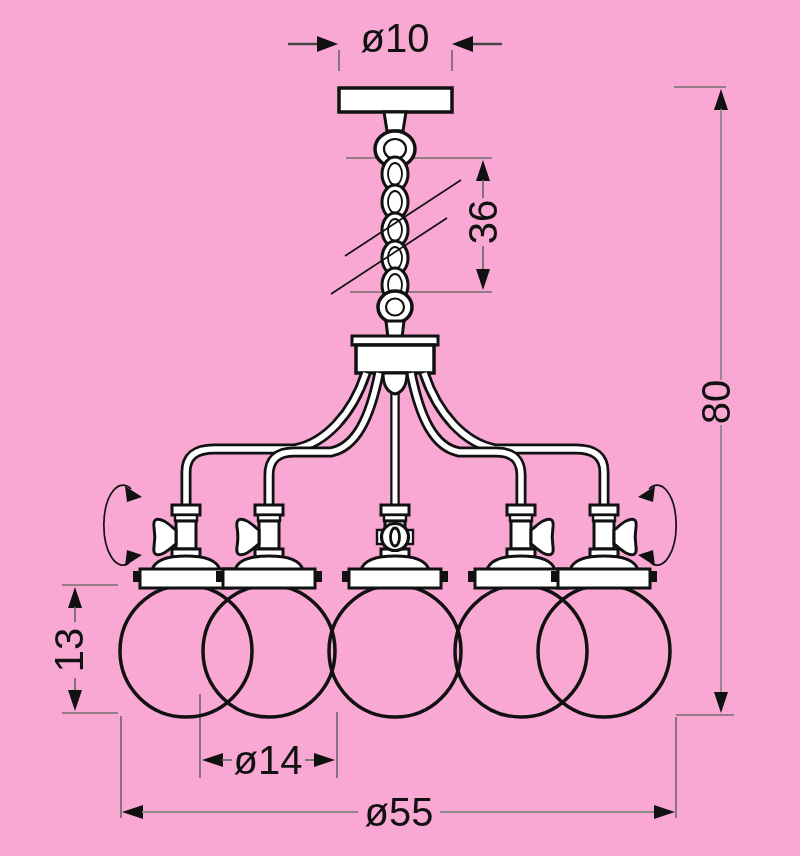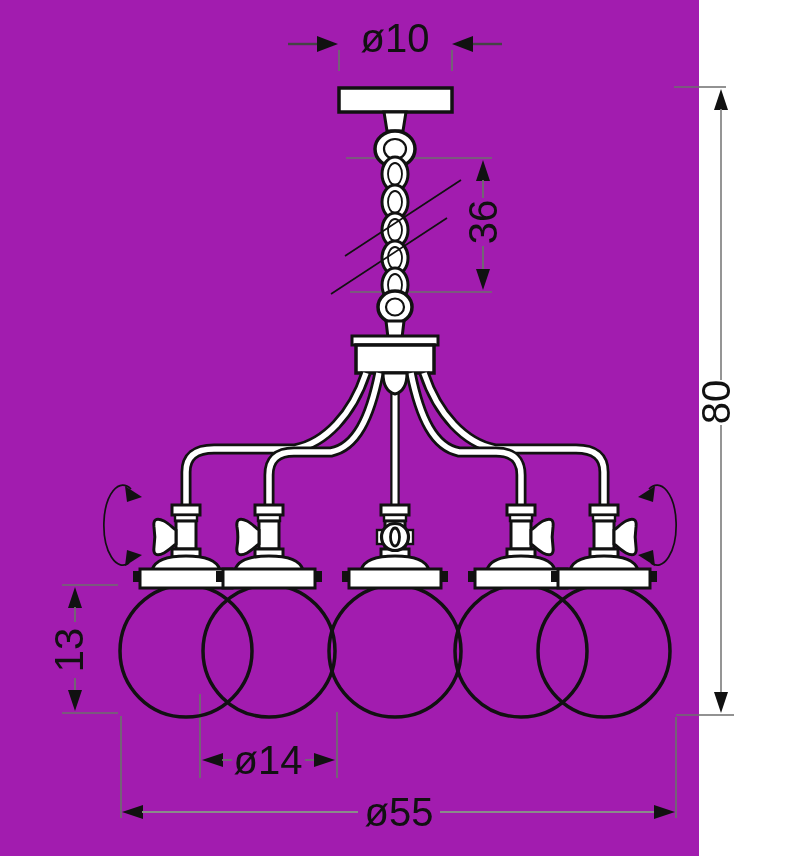--- a/index.html
+++ b/index.html
@@ -1,16 +1,16 @@
 <!DOCTYPE html>
 <html><head>
 <meta charset="utf-8">
 <style>
   html,body{margin:0;padding:0;background:#ffffff;}
-  .stage{width:699px;height:856px;background:#a21caf;position:relative;font-family:"Liberation Sans",sans-serif;}
+  .stage{width:800px;height:856px;background:#f9a8d4;position:relative;font-family:"Liberation Sans",sans-serif;}
   svg{display:block;}
   text.dim{font-family:"Liberation Sans",sans-serif;font-size:40px;fill:#111111;}
 </style>
 </head>
 <body>
 
 <div class="stage">
 <svg width="800" height="856" viewBox="0 0 800 856">
 
   <defs>

